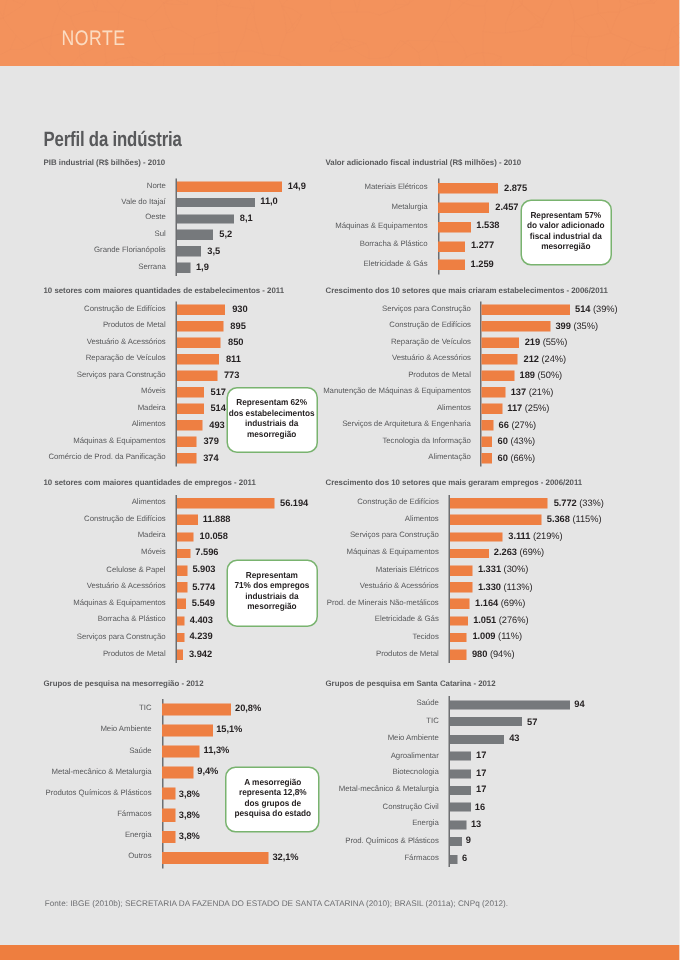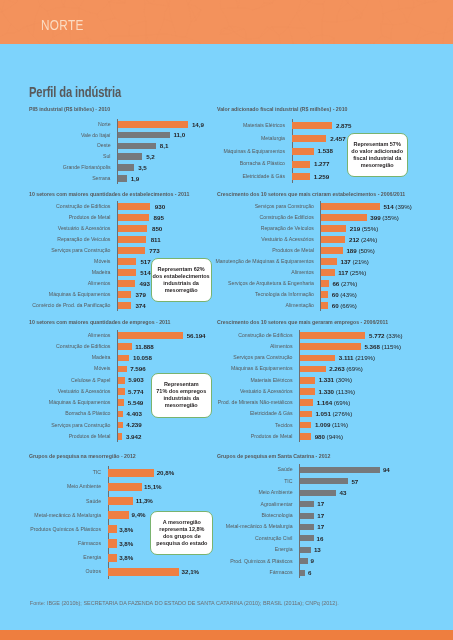--- a/index.html
+++ b/index.html
@@ -1,18 +1,18 @@
 <!DOCTYPE html>
 <html><head>
 <meta charset="utf-8">
 <style>
   html,body{margin:0;padding:0;}
   body{width:453px;height:640px;background:#ffffff;
        font-family:"Liberation Sans",sans-serif;overflow:hidden;}
-  .page{position:relative;width:453px;height:640px;background:#7dd3fc;}
+  .page{position:relative;width:453px;height:640px;background:#e5e5e5;}
 
   .header{position:absolute;left:0;top:0;width:453px;height:44px;
           background:#f3925c;overflow:hidden;}
   .header .maptex{position:absolute;left:0;top:0;width:453px;height:44px;}
   .header .rtitle{position:absolute;left:41px;top:19.5px;font-size:14px;
           letter-spacing:0.4px;color:#fbdcc2;line-height:11px;
           transform:scaleX(0.84);transform-origin:left top;}
 
   .footerbar{position:absolute;left:0;top:630px;width:453px;height:10px;
              background:#ee7e3f;}

